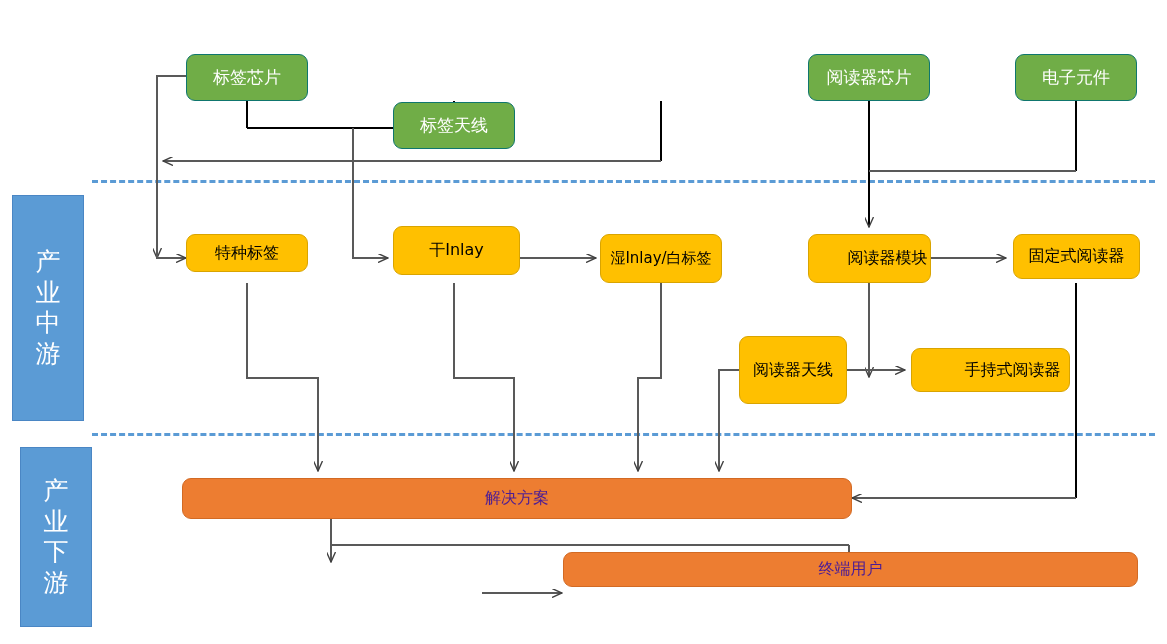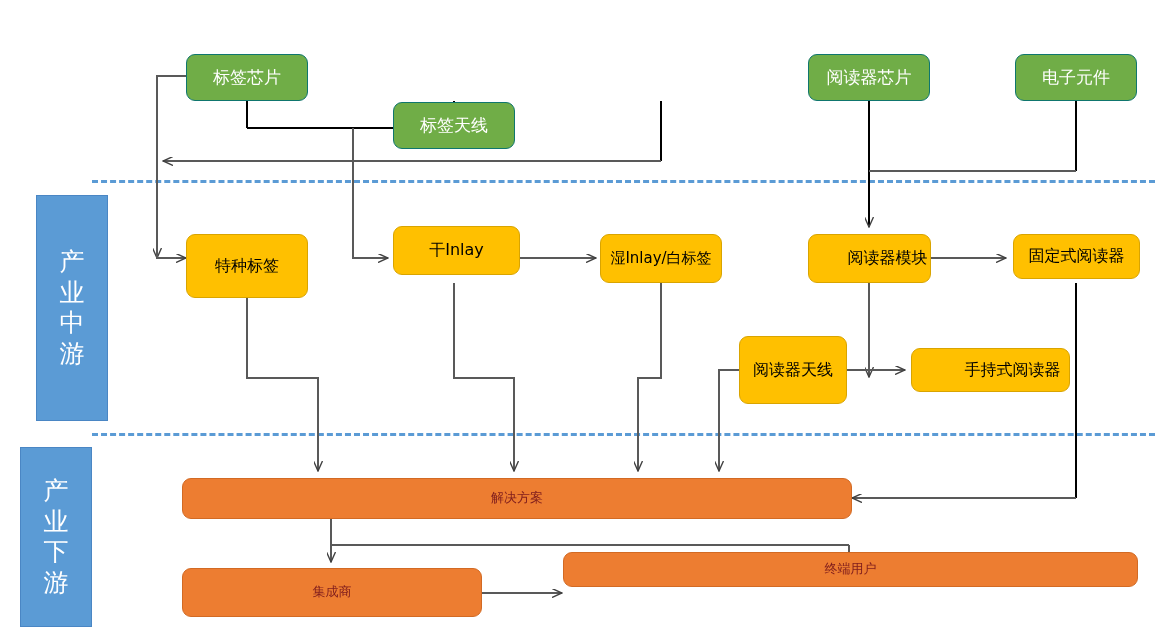--- a/index.html
+++ b/index.html
@@ -4,21 +4,21 @@
 <style>
   html,body{margin:0;padding:0;background:#ffffff;}
   body{font-family:"DejaVu Sans","Liberation Sans",sans-serif;}
   #stage{position:relative;width:1167px;height:644px;background:#ffffff;overflow:hidden;}
   svg#wires{position:absolute;left:0;top:0;width:1167px;height:644px;pointer-events:none;}
   .node{position:absolute;box-sizing:border-box;display:flex;align-items:center;justify-content:center;text-align:center;line-height:1.15;}
   .stage-band{border:1px solid #4a86c4;background:#5B9BD5;color:#ffffff;font-size:25px;letter-spacing:1px;}
   .stage-band .band-txt{display:block;width:1em;word-break:break-all;line-height:1.22;}
   .up{background:#70AD47;border:1px solid #0f766e;border-radius:9px;color:#ffffff;font-size:17px;}
   .mid{background:#FFC000;border:1px solid #d9a400;border-radius:9px;color:#000000;font-size:16px;}
-  .down{background:#ED7D31;border:1px solid #d26a24;border-radius:9px;color:#7f1d1d;font-size:13px;}
+  .down{background:#ED7D31;border:1px solid #d26a24;border-radius:9px;color:#4c1d95;font-size:16px;}
   .divider{position:absolute;height:0;border-top:3px dashed #5B9BD5;}
 </style>
 </head>
 <body>
 
 <div id="stage">
 
   <div class="divider" style="left:92px;top:180px;width:1063px;"></div>
   <div class="divider" style="left:92px;top:433px;width:1063px;"></div>
 
@@ -67,41 +67,41 @@
 
       <path d="M331,519 L331,545"></path>
       <path d="M331,545 L849,545"></path>
       <path d="M331,545 L331,562" marker-end="url(#ah)"></path>
       <path d="M849,545 L849,562" marker-end="url(#ah)"></path>
 
       <path d="M482,593 L562,593" marker-end="url(#ah)"></path>
     </g>
   </svg>
 
-  <div class="node stage-band" style="left:36px;top:195px;width:72px;height:226px;">
+  <div class="node stage-band" style="left:12px;top:195px;width:72px;height:226px;">
     <span class="band-txt">产业中游</span>
   </div>
   <div class="node stage-band" style="left:20px;top:447px;width:72px;height:180px;">
     <span class="band-txt">产业下游</span>
   </div>
 
   <div class="node up" style="left:186px;top:54px;width:122px;height:47px;">
     <span>标签芯片</span>
   </div>
   <div class="node up" style="left:393px;top:54px;width:122px;height:47px;margin-top:48px;">
     <span>标签天线</span>
   </div>
   <div class="node up" style="left:808px;top:54px;width:122px;height:47px;">
     <span>阅读器芯片</span>
   </div>
   <div class="node up" style="left:1015px;top:54px;width:122px;height:47px;">
     <span>电子元件</span>
   </div>
 
-  <div class="node mid" style="left:186px;top:234px;width:122px;height:64px;">
+  <div class="node mid" style="left:186px;top:234px;width:122px;height:38px;">
     <span>特种标签</span>
   </div>
   <div class="node mid" style="left:393px;top:226px;width:127px;height:49px;">
     <span>干Inlay</span>
   </div>
   <div class="node mid" style="left:600px;top:234px;width:122px;height:49px;font-size:15px;">
     <span>湿Inlay/白标签</span>
   </div>
   <div class="node mid" style="left:808px;top:234px;width:123px;height:49px;padding-left:36px;">
     <span>阅读器模块</span>
@@ -112,20 +112,17 @@
   <div class="node mid" style="left:739px;top:336px;width:108px;height:68px;">
     <span>阅读器天线</span>
   </div>
   <div class="node mid" style="left:911px;top:348px;width:159px;height:44px;padding-left:44px;">
     <span>手持式阅读器</span>
   </div>
 
   <div class="node down" style="left:182px;top:478px;width:670px;height:41px;">
     <span>解决方案</span>
   </div>
-  <div class="node down" style="left:182px;top:568px;width:300px;height:49px;">
-    <span>集成商</span>
-  </div>
   <div class="node down" style="left:563px;top:552px;width:575px;height:35px;">
     <span>终端用户</span>
   </div>
 
 </div>
 
 </body></html>

